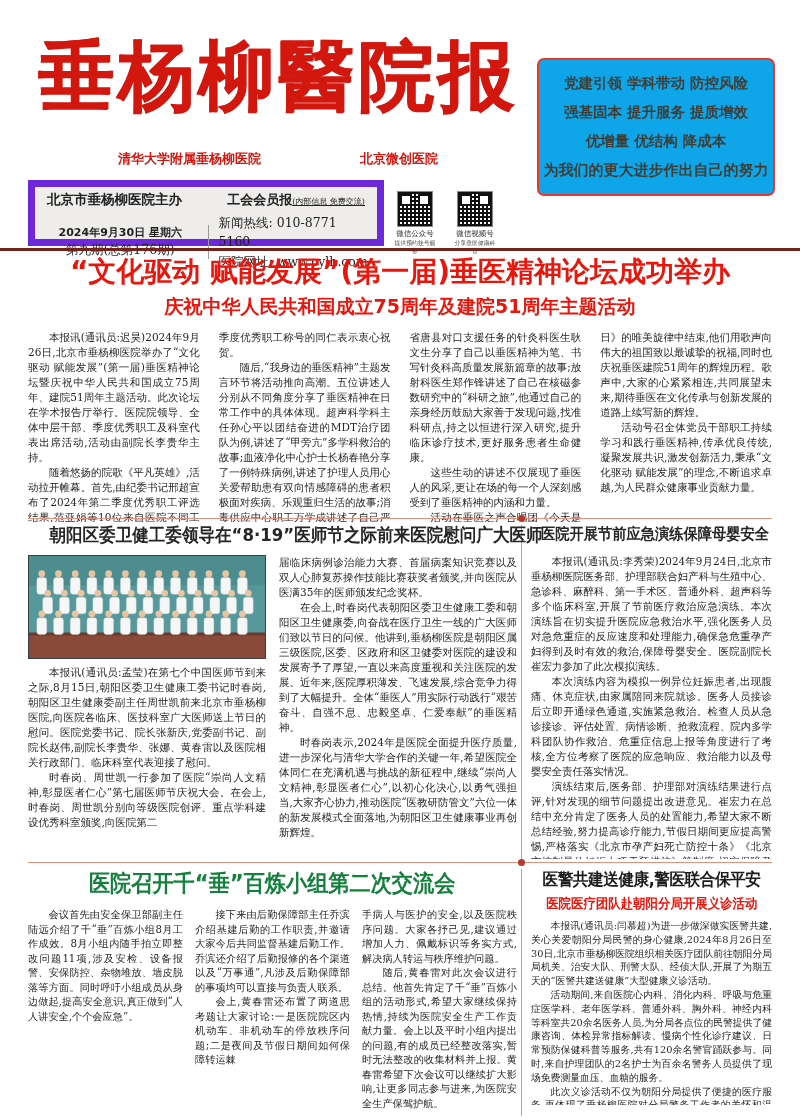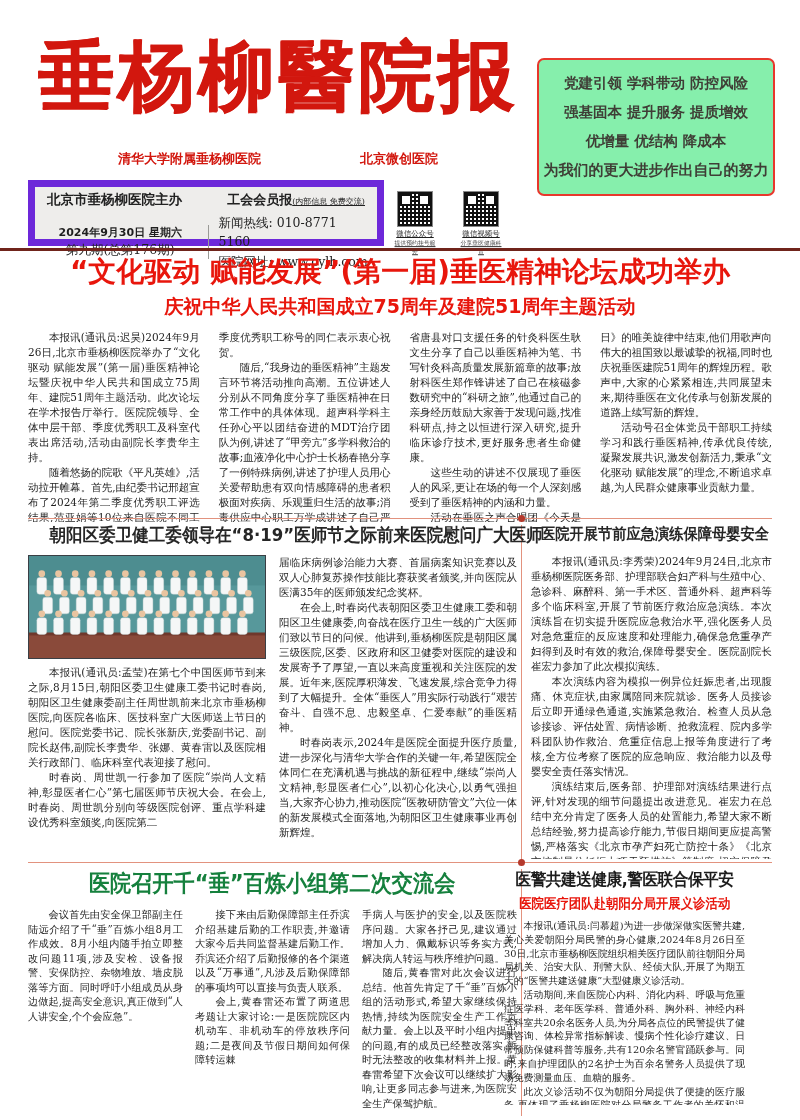--- a/index.html
+++ b/index.html
@@ -7,39 +7,39 @@
   body { position:relative; background:#ffffff; font-family:"DejaVu Serif", serif; color:#1f1f1f; overflow:hidden; }
 
   
   .brand-title { position:absolute; left:38px; top:34px; font-size:76px; line-height:1.1;
     font-weight:bold; color:#d2170e; letter-spacing:4px; font-family:"DejaVu Serif", serif;
     text-shadow:1px 0 0 #d2170e, 0 1px 0 #d2170e; }
   .affils { position:absolute; left:118px; top:150px; width:320px; display:flex;
     justify-content:space-between; color:#d2170e; font-size:13px; font-weight:bold; }
 
   .slogan-box { position:absolute; left:537px; top:58px; width:238px; height:138px;
-    border:2px solid #e8372c; border-radius:7px; background:#86efac; display:flex;
+    border:2px solid #e8372c; border-radius:7px; background:#0ea5e9; display:flex;
     flex-direction:column; justify-content:space-evenly; align-items:center; padding:4px 2px; }
   .slogan-line { font-family:"DejaVu Sans", sans-serif; font-weight:bold; color:#3f3e36; font-size:14.5px; white-space:nowrap; }
   .slogan-line:last-child { font-size:15px; }
 
   
   .mast { position:absolute; left:28px; top:180px; width:356px; height:66px;
     background:#eeedeb; border:7px solid #6d28d9; padding:4px 8px 2px 8px; }
   .mast-row1 { display:flex; justify-content:space-between; align-items:baseline; padding:0 4px; }
   .mast-org { font-weight:bold; font-size:13.5px; color:#222; }
   .mast-union { font-weight:bold; font-size:13px; color:#222; }
   .mast-union small { font-size:8px; font-weight:normal;text-decoration:underline; }
   .mast-row2 { display:flex; align-items:center; margin-top:4px; }
   .mast-datebox { width:158px; text-align:center; }
   .mast-date { font-family:"DejaVu Sans", sans-serif; font-weight:bold; font-size:11px; }
   .mast-issue { font-size:12.5px; margin-top:2px;text-align:center; }
   .mast-vline { width:1px; height:34px; background:#9a9a96; margin:0 10px; }
   .mast-contact { font-size:12.5px; line-height:1.55; }
-  .qrs { position:absolute; left:392px; top:191px; display:flex; gap:20px;text-decoration:underline; }
+  .qrs { position:absolute; left:392px; top:191px; display:flex; gap:14px; }
   .qr-item { width:46px; text-align:center; }
   .qr { position:relative; width:36px; height:36px; margin:0 auto; border:1px solid #888;
     background: repeating-linear-gradient(0deg,#111 0 2px,transparent 2px 4px),
                 repeating-linear-gradient(90deg,#111 0 2px,#fff 2px 4px); }
   .qr::before { content:""; position:absolute; left:2px; top:2px; width:8px; height:8px;
     border:2px solid #111; background:#fff; }
   .qr::after { content:""; position:absolute; right:2px; top:2px; width:8px; height:8px;
     border:2px solid #111; background:#fff; }
   .qr-cap { font-size:7.5px; margin-top:2px; color:#222; }
   .qr-sub { font-size:6.5px; color:#444; transform:scale(.9); }
@@ -83,21 +83,21 @@
   .mid-right-body { margin-top:9px; font-size:10.4px; line-height:15px; height:305px; overflow:hidden; }
 
   
   .bot-left { position:absolute; left:28px; top:868px; width:489px; }
   .bot-left-headline { font-family:"DejaVu Sans", sans-serif; font-weight:bold; color:#15803d;
     font-size:23px; text-align:center; }
   .bot-left-cols { display:flex; gap:12px; margin-top:9px; height:208px; overflow:hidden; }
   .bot-col { flex:1; font-size:10.2px; line-height:14.5px; }
 
   
-  .bot-right { position:absolute; left:504px; top:868px; width:241px; }
+  .bot-right { position:absolute; left:531px; top:868px; width:241px; }
   .bot-right-headline { font-family:"DejaVu Sans", sans-serif; font-weight:bold; color:#1c1c1c;
     font-size:17px; text-align:center; white-space:nowrap; letter-spacing:-0.5px; }
   .bot-right-sub { font-family:"DejaVu Sans", sans-serif; font-weight:bold; color:#e8160c;
     font-size:13.5px; text-align:center; margin-top:4px; white-space:nowrap; }
   .bot-right-body { margin-top:6px; font-size:9.8px; line-height:13.8px; height:186px; overflow:hidden; }
 </style>
 </head>
 <body>
 
 <div class="brand-title">垂杨柳醫院报</div>

